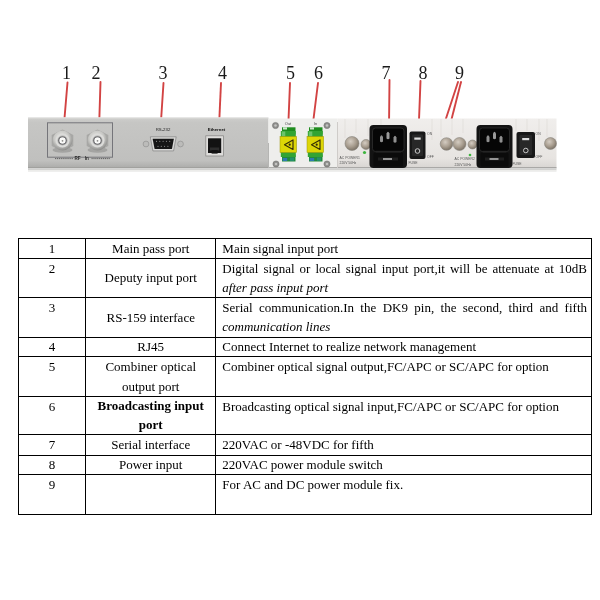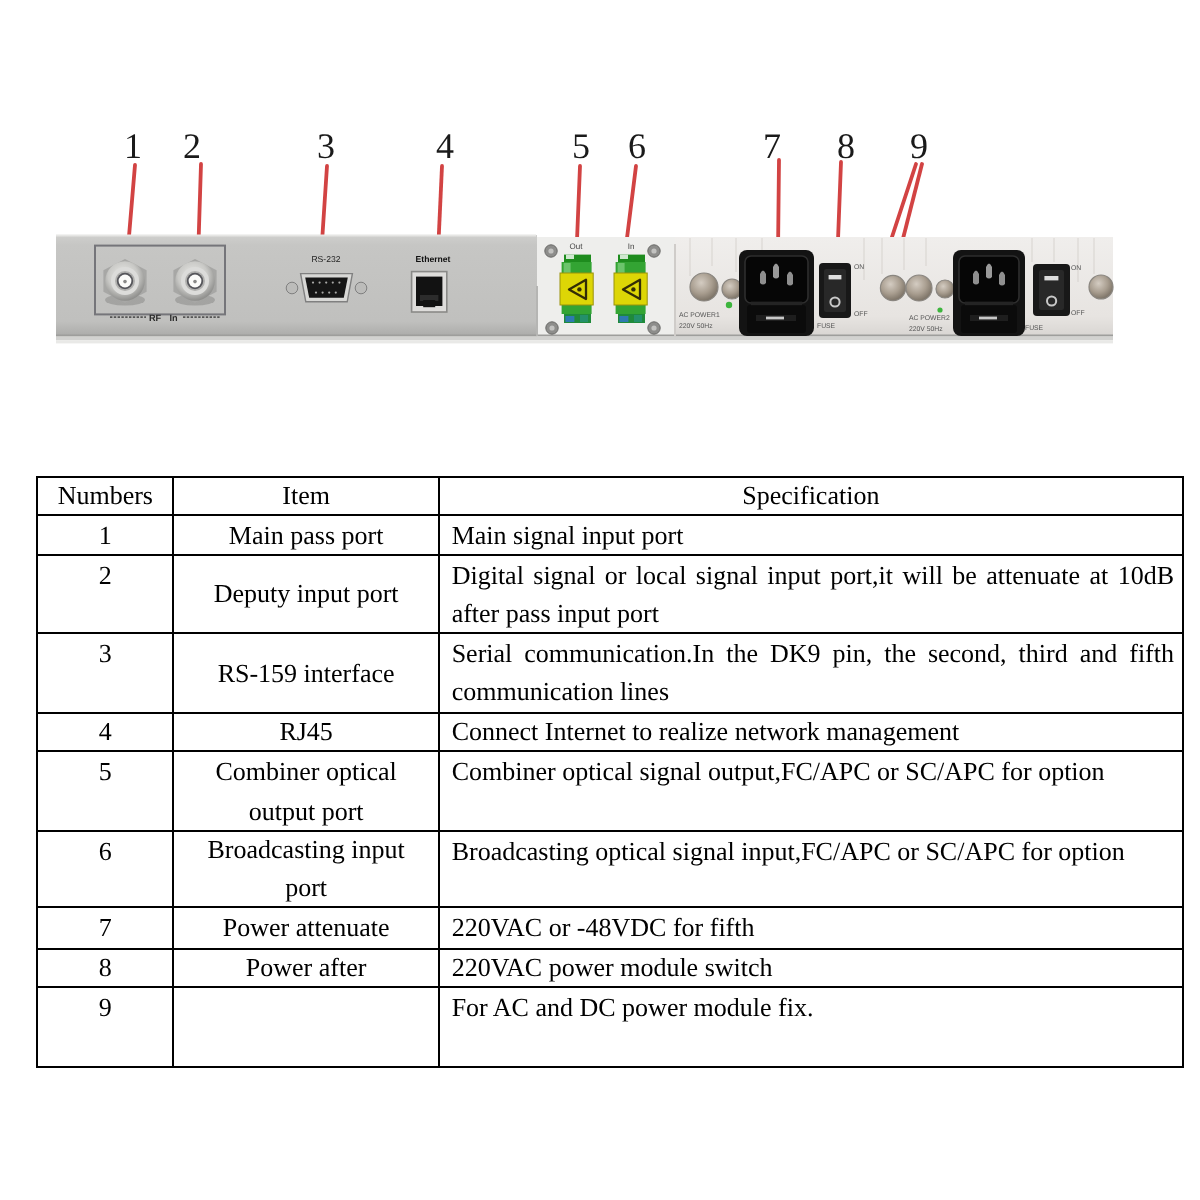--- a/index.html
+++ b/index.html
@@ -6,22 +6,22 @@
   #fig{position:absolute;left:0;top:0;}
   table{position:absolute;left:18px;top:238px;width:574px;border-collapse:collapse;table-layout:fixed;
         font-family:"Liberation Serif",serif;font-size:13px;color:#000;}
   td{border:1px solid #000;line-height:18px;padding:0;overflow:hidden;vertical-align:middle;}
   td.n{width:66px;text-align:center;}
   td.i{width:129px;text-align:center;}
   td.s{width:364px;text-align:left;padding-left:6px;padding-right:4px;}
   .t{vertical-align:top;line-height:19.5px;}
   .d2{line-height:19.5px;}
   .j{text-align:justify;text-align-last:justify;line-height:19px;}
-  .j2{line-height:19px;}
-  .d6{line-height:18.5px;}
+  .j2{line-height:19px;font-style:italic;}
+  .d6{line-height:18.5px;font-weight:bold;}
 </style>
 </head>
 <body>
 <svg id="fig" width="600" height="235" viewBox="0 0 600 235">
   <defs>
     <radialGradient id="scrw" cx="40%" cy="35%" r="70%">
       <stop offset="0%" stop-color="#d4ccc2"></stop>
       <stop offset="55%" stop-color="#a89d8f"></stop>
       <stop offset="100%" stop-color="#756c60"></stop>
     </radialGradient>
@@ -241,25 +241,20 @@
     <text x="339.5" y="164">220V 50Hz</text>
     <text x="454.5" y="160">AC POWER2</text>
     <text x="454.5" y="165.5">220V 50Hz</text>
   </g>
   <circle cx="364.5" cy="152.5" r="1.6" fill="#3db53d"></circle>
   <circle cx="470" cy="155" r="1.3" fill="#3db53d"></circle>
 </svg>
 
 <table>
   <tbody>
-      <tr style="height:19px;">
-    <td class="n">Numbers</td>
-    <td class="i">Item</td>
-    <td class="s" style="text-align:center;padding:0;">Specification</td>
-  </tr>
   <tr style="height:20px;">
     <td class="n">1</td>
     <td class="i">Main pass port</td>
     <td class="s">Main signal input port</td>
   </tr>
   <tr style="height:38px;">
     <td class="n t">2</td>
     <td class="i">Deputy input port</td>
     <td class="s t">
           <div class="j">Digital signal or local signal input port,it will be attenuate at 10dB</div>
@@ -284,26 +279,26 @@
     <td class="i d2">Combiner optical<br>output port</td>
     <td class="s t">Combiner optical signal output,FC/APC or SC/APC for option</td>
   </tr>
   <tr style="height:37px;">
     <td class="n t">6</td>
     <td class="i d6">Broadcasting input<br>port</td>
     <td class="s t">Broadcasting optical signal input,FC/APC or SC/APC for option</td>
   </tr>
   <tr style="height:21px;">
     <td class="n">7</td>
-    <td class="i">Power attenuate</td>
+    <td class="i">Serial interface</td>
     <td class="s">220VAC or -48VDC for fifth</td>
   </tr>
   <tr style="height:18px;">
     <td class="n">8</td>
-    <td class="i">Power after</td>
+    <td class="i">Power input</td>
     <td class="s">220VAC power module switch</td>
   </tr>
   <tr style="height:40px;">
     <td class="n t">9</td>
     <td class="i"></td>
     <td class="s t">For AC and DC power module fix.</td>
   </tr>
 </tbody>
   </table>
 

